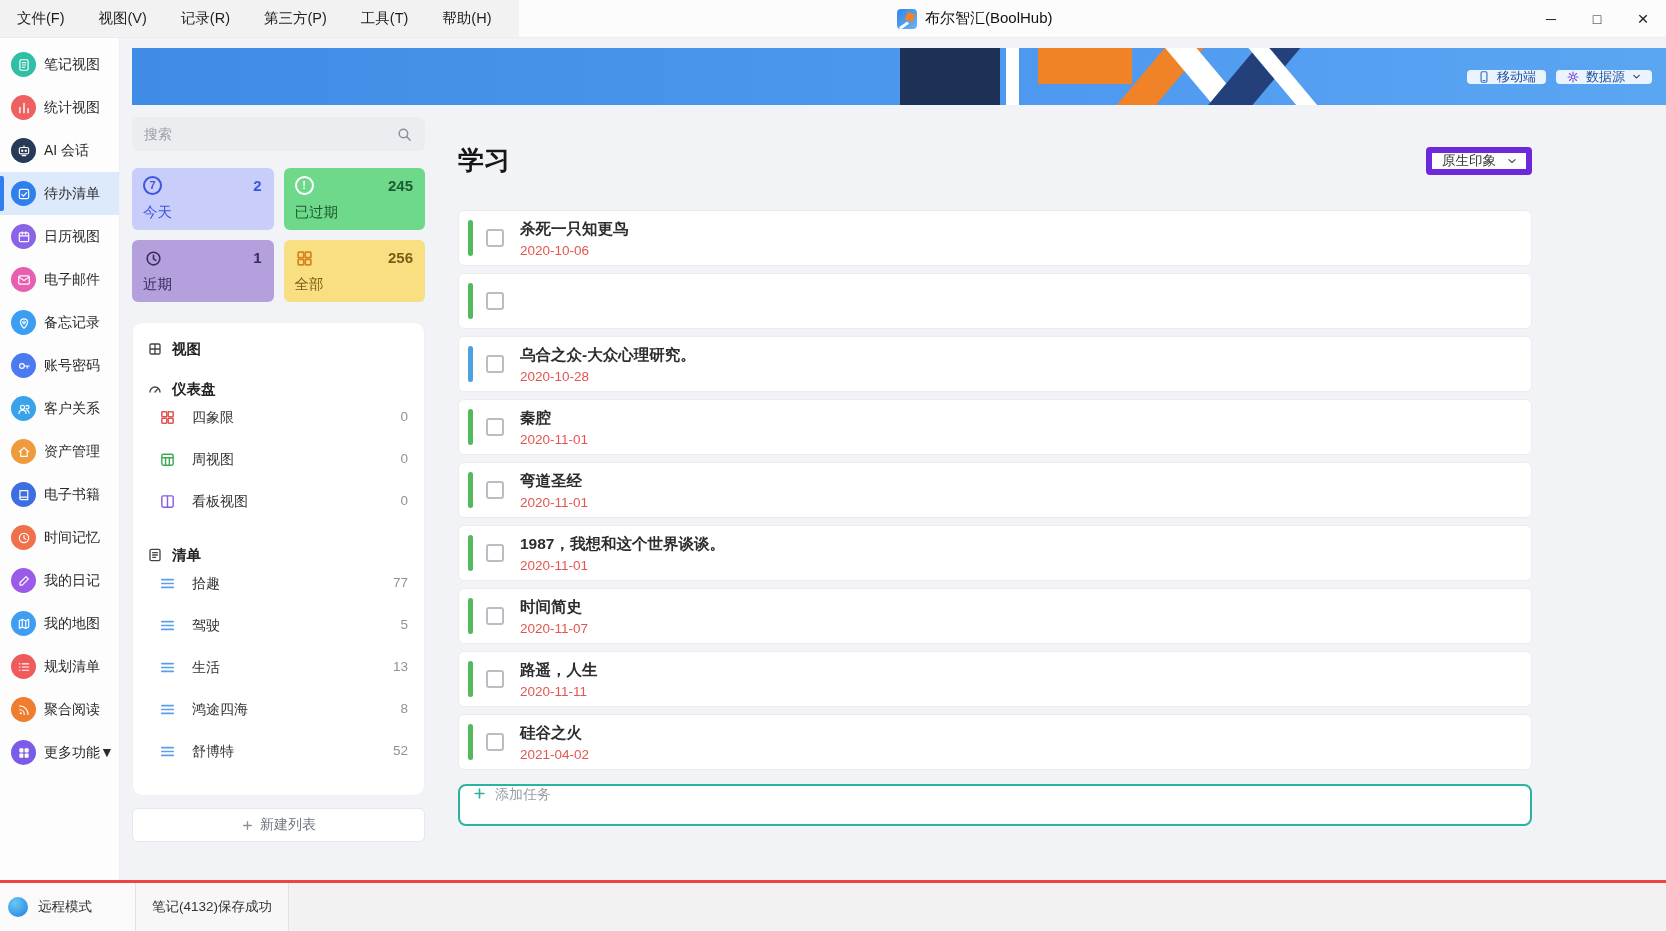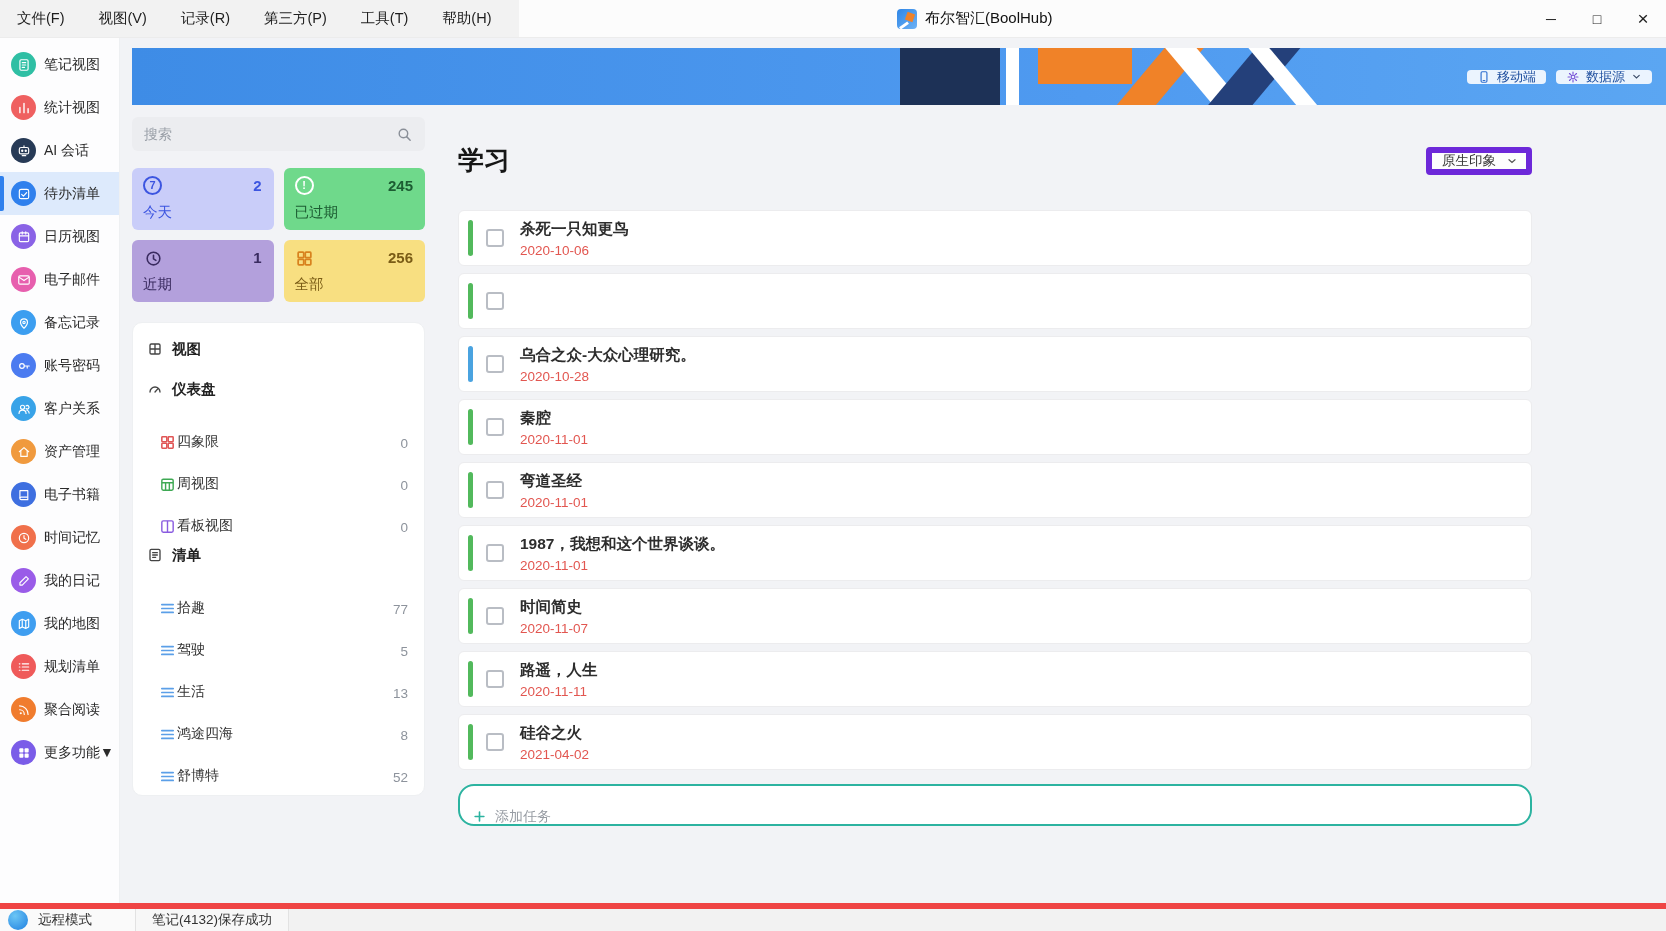--- a/index.html
+++ b/index.html
@@ -52,42 +52,42 @@
   .search-input{flex:1;border:none;background:transparent;outline:none;font-size:14px;color:#000000;font-family:inherit}
   .search-input::placeholder{color:#9aa0a8}
   .stats{display:grid;grid-template-columns:1fr 1fr;gap:10px;margin-top:17px;flex:none}
   .stat-card{height:62px;border-radius:6px;position:relative}
   .stat-ic{position:absolute;left:11px;top:8px;width:19px;height:19px;border-radius:50%;border:2px solid;display:flex;align-items:center;justify-content:center;font-size:11px;font-weight:bold;line-height:1}
   .stat-ic.svg-ic{border:none;width:20px;height:20px}
   .stat-count{position:absolute;right:12px;top:9px;font-size:15px;font-weight:bold}
   .stat-label{position:absolute;left:11px;bottom:8px;font-size:14.5px}
   .dash-card{background:#fff;border:1px solid #eef0f2;border-radius:10px;margin-top:20px;padding:6px 0 10px;flex:none}
   .dash-row{height:40px;display:flex;align-items:center;gap:9px;padding:0 14px;font-weight:bold;font-size:14.5px;color:#222;cursor:default}
-  .p-item{height:42px;display:flex;align-items:flex-end;gap:1px;padding:0 16px 0 26px;font-size:14px;color:#333;cursor:default}
+  .p-item{height:42px;display:flex;align-items:flex-start;gap:16px;padding:0 16px 0 26px;font-size:14px;color:#333;cursor:default}
   .p-count{margin-left:auto;color:#8d939c;font-size:13.5px}
   .new-list-btn{margin-top:12px;height:34px;background:#fff;border:1px solid #e6e8eb;border-radius:6px;display:flex;align-items:center;justify-content:center;gap:6px;color:#6f7680;font-size:14px;cursor:default;flex:none}
 
   
   .main{flex:1;margin:0 134px 0 33px;min-width:0}
   .main-header{display:flex;align-items:center;justify-content:space-between;margin-top:38px}
   .main-title{font-size:26px;font-weight:bold;color:#161616}
   .view-dropdown{height:28px;min-width:106px;background:#fdfdfd;border:6px solid #6d28d9;border-radius:4px;display:flex;align-items:center;justify-content:space-between;gap:6px;padding:0 8px 0 10px;font-size:13.5px;color:#333;cursor:default}
   .tasks{margin-top:32px}
   .task{height:56px;background:#fff;border:1px solid #ececee;border-radius:6px;display:flex;align-items:center;margin-bottom:7px}
   .task-accent{width:5px;height:36px;border-radius:2.5px;margin-left:9px;flex:none}
   .task-check{width:18px;height:18px;border:2px solid #b9bdc4;border-radius:3px;margin-left:13px;flex:none}
   .task-body{margin-left:16px;min-width:0}
   .task-title{font-size:15.5px;color:#2d2d2d;font-weight:bold;white-space:nowrap}
   .task-date{font-size:13.5px;color:#e25650;margin-top:3px}
-  .add-task{height:42px;background:#fff;border:2px solid #2cb3a0;border-radius:16px;display:flex;align-items:flex-end;gap:8px;padding:0 12px;margin-top:14px}
+  .add-task{height:42px;background:#fff;border:2px solid #2cb3a0;border-radius:8px;display:flex;align-items:flex-start;gap:8px;padding:0 12px;margin-top:14px}
   .add-input{flex:1;border:none;outline:none;font-size:14px;color:#333;background:transparent;font-family:inherit}
   .add-input::placeholder{color:#979ca3}
 
   
-  .statusbar{height:28px;background:#f2f2f2;border-top:6px solid #ef4444;display:flex;align-items:stretch;flex:none}
+  .statusbar{height:51px;background:#f2f2f2;border-top:3px solid #ef4444;display:flex;align-items:stretch;flex:none}
   .sb-left{width:135px;background:#fafafa;display:flex;align-items:center;gap:10px;padding-left:8px;flex:none}
   .sb-circle{width:20px;height:20px;border-radius:50%;background:radial-gradient(circle at 35% 30%,#6cc6f5,#1f7fe0)}
   .sb-mode{font-size:13.5px;color:#333;white-space:nowrap}
   .sb-msg{display:flex;align-items:center;padding:0 16px;background:#f7f7f7;border-left:1px solid #e2e2e2;border-right:1px solid #e2e2e2;font-size:13.5px;color:#333}
 
   svg{display:block}
 </style>
 </head>
 <body>
 
@@ -432,20 +432,26 @@
             </div>
             <div class="p-item">
               <svg width="17" height="17" viewBox="0 0 24 24" fill="none" stroke="#5b9fe8" stroke-width="2.4" stroke-linecap="round">
                   <path d="M4 6.5h16M4 12h16M4 17.5h16"></path>
                 </svg>
               <span>舒博特</span>
               <span class="p-count">52</span>
             </div>
           </div>
 
+          <div class="new-list-btn">
+            <svg width="13" height="13" viewBox="0 0 24 24" fill="none" stroke="#8a8f98" stroke-width="2.4" stroke-linecap="round">
+                <path d="M12 5v14M5 12h14"></path>
+              </svg>
+            <span>新建列表</span>
+          </div>
         </div>
 
         <div class="main">
           <div class="main-header">
             <span class="main-title">学习</span>
             <span class="view-dropdown">
               <span>原生印象</span>
               <svg width="12" height="12" viewBox="0 0 24 24" fill="none" stroke="#555" stroke-width="2.4" stroke-linecap="round">
                   <path d="M6 9.5l6 5.5 6-5.5"></path>
                 </svg>

